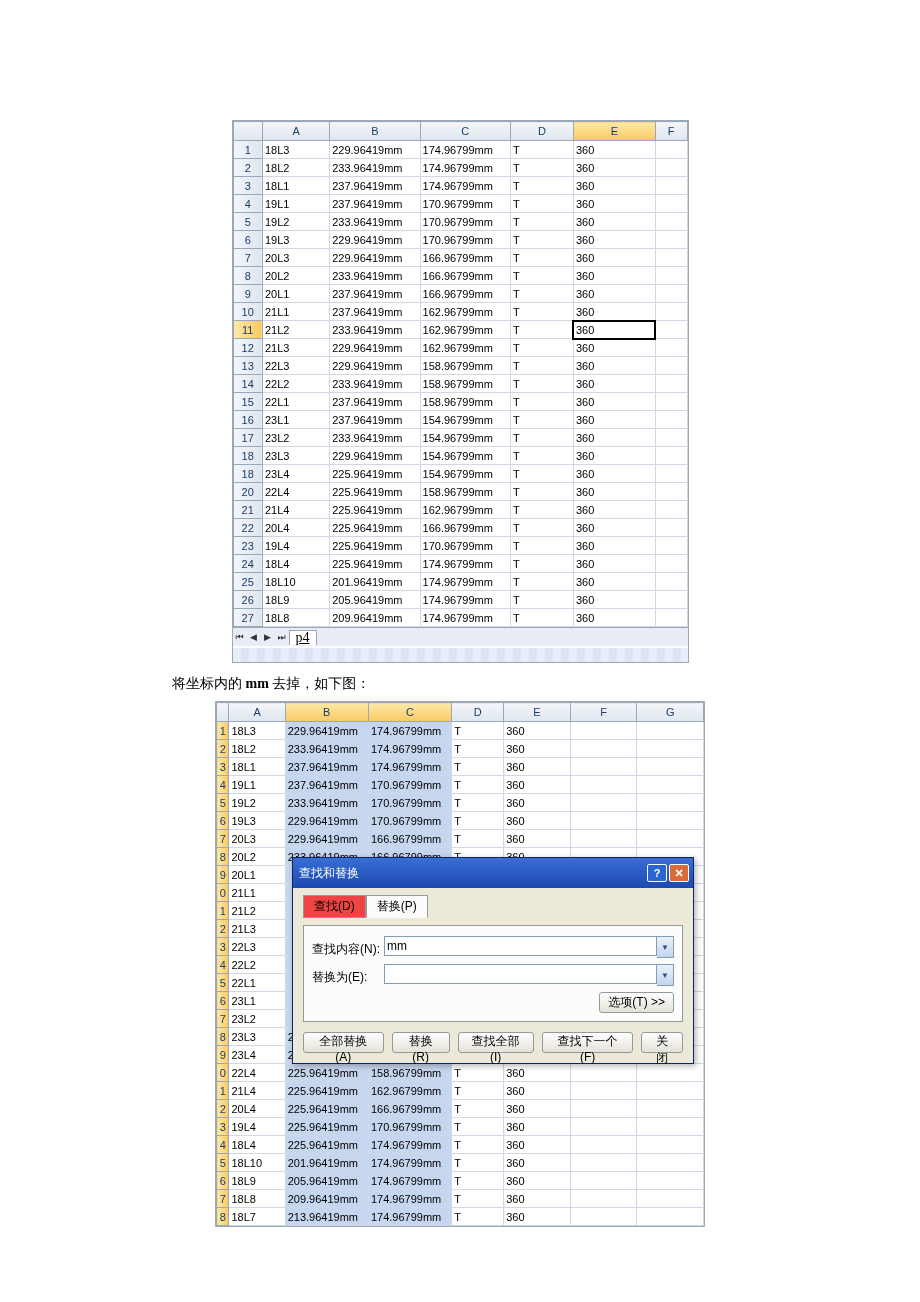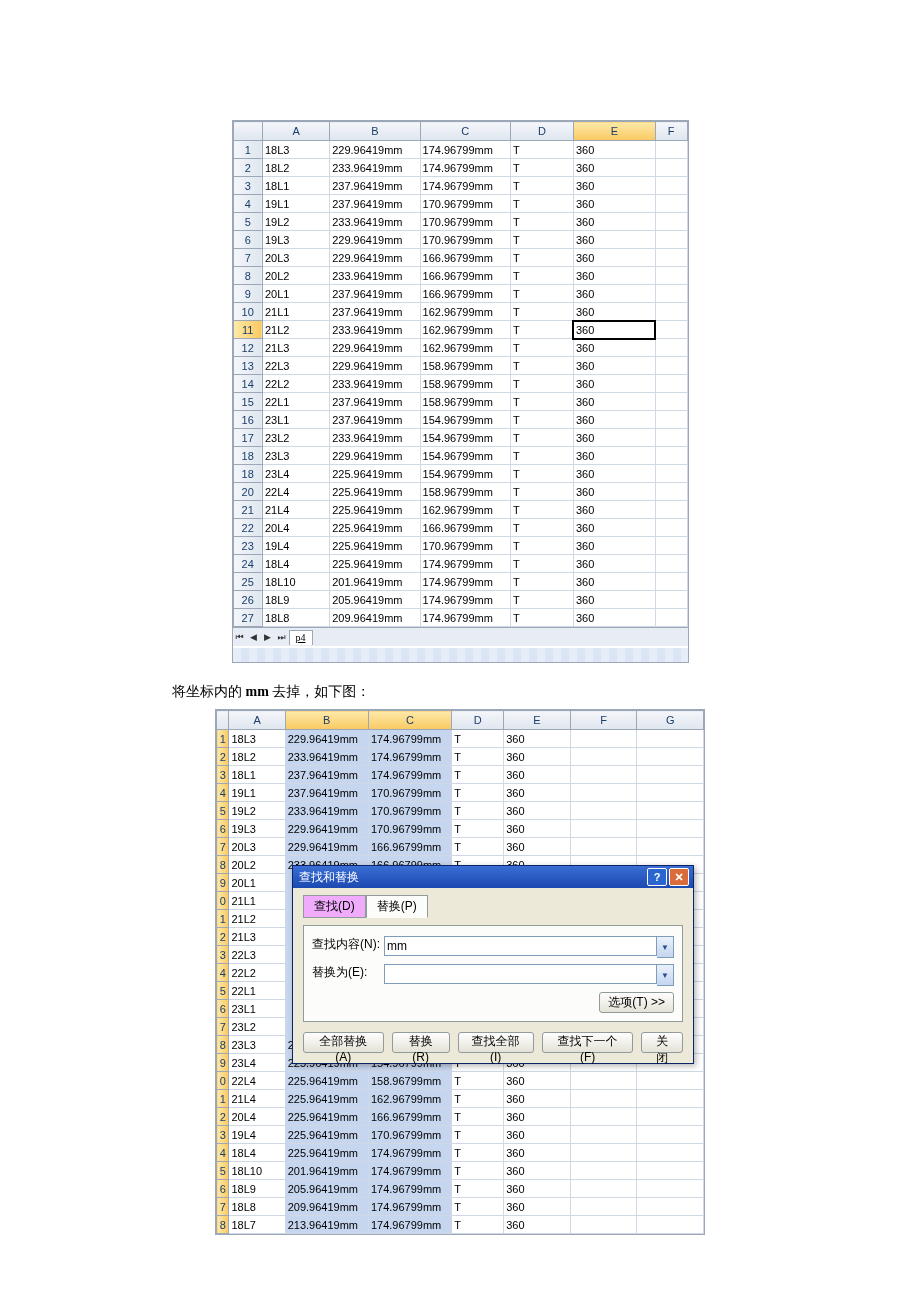--- a/index.html
+++ b/index.html
@@ -90,44 +90,44 @@
     font-size: 9px;
     cursor: pointer;
   }
   .tabbar .tab {
     background: #fff;
     border: 1px solid #9ca8b8;
     border-bottom: none;
     padding: 0 6px;
     height: 14px;
     line-height: 14px;
-    font-size: 10px;
+    font-size: 14px;
     color: #000;
     text-decoration: underline;
   }
   .caption {
-    margin: 20px 0 4px 172px;
+    margin: 12px 0 4px 172px;
     font-size: 14px;
     font-family: "SimSun", serif;
   }
   .caption b { font-weight: bold; }
 
   
   .dialog {
     position: absolute;
     left: 76px;
     top: 155px;
     width: 400px;
     background: #ece9d8;
     border: 1px solid #0a246a;
     box-shadow: 2px 2px 6px rgba(0,0,0,.3);
     font-family: "SimSun", Arial, sans-serif;
   }
   .titlebar {
-    height: 22px;
+    height: 30px;
     background: linear-gradient(#3a6ed5, #1b49b0);
     color: #fff;
     display: flex;
     align-items: center;
     padding: 0 4px;
     font-size: 12px;
   }
   .titlebar .t { flex: 1; padding-left: 2px; }
   .titlebar .btn {
     width: 18px; height: 16px;
@@ -141,40 +141,40 @@
   }
   .titlebar .btn.help { background: #2a66cf; }
   .dlgbody { padding: 6px 10px 10px 10px; }
   .tabs {
     display: flex;
     gap: 0;
     margin-bottom: 8px;
   }
   .tabs .tabh {
     border: 1px solid #919b9c;
-    background: #f0abfc;
+    background: #ef4444;
     padding: 2px 10px;
     font-size: 12px;
     cursor: pointer;
     position: relative;
     top: 1px;
   }
   .tabs .tabh.active {
     background: #fcfcfa;
     border-bottom-color: #fcfcfa;
     z-index: 2;
   }
   .tabpanel {
     border: 1px solid #919b9c;
     background: #fcfcfa;
     padding: 10px 8px 8px 8px;
   }
   .frow {
     display: flex;
-    align-items: flex-start;
+    align-items: flex-end;
     margin-bottom: 6px;
     font-size: 12px;
   }
   .frow label { width: 72px; }
   .frow .inpwrap {
     flex: 1;
     display: flex;
   }
   .frow input[type="text"] {
     flex: 1;

